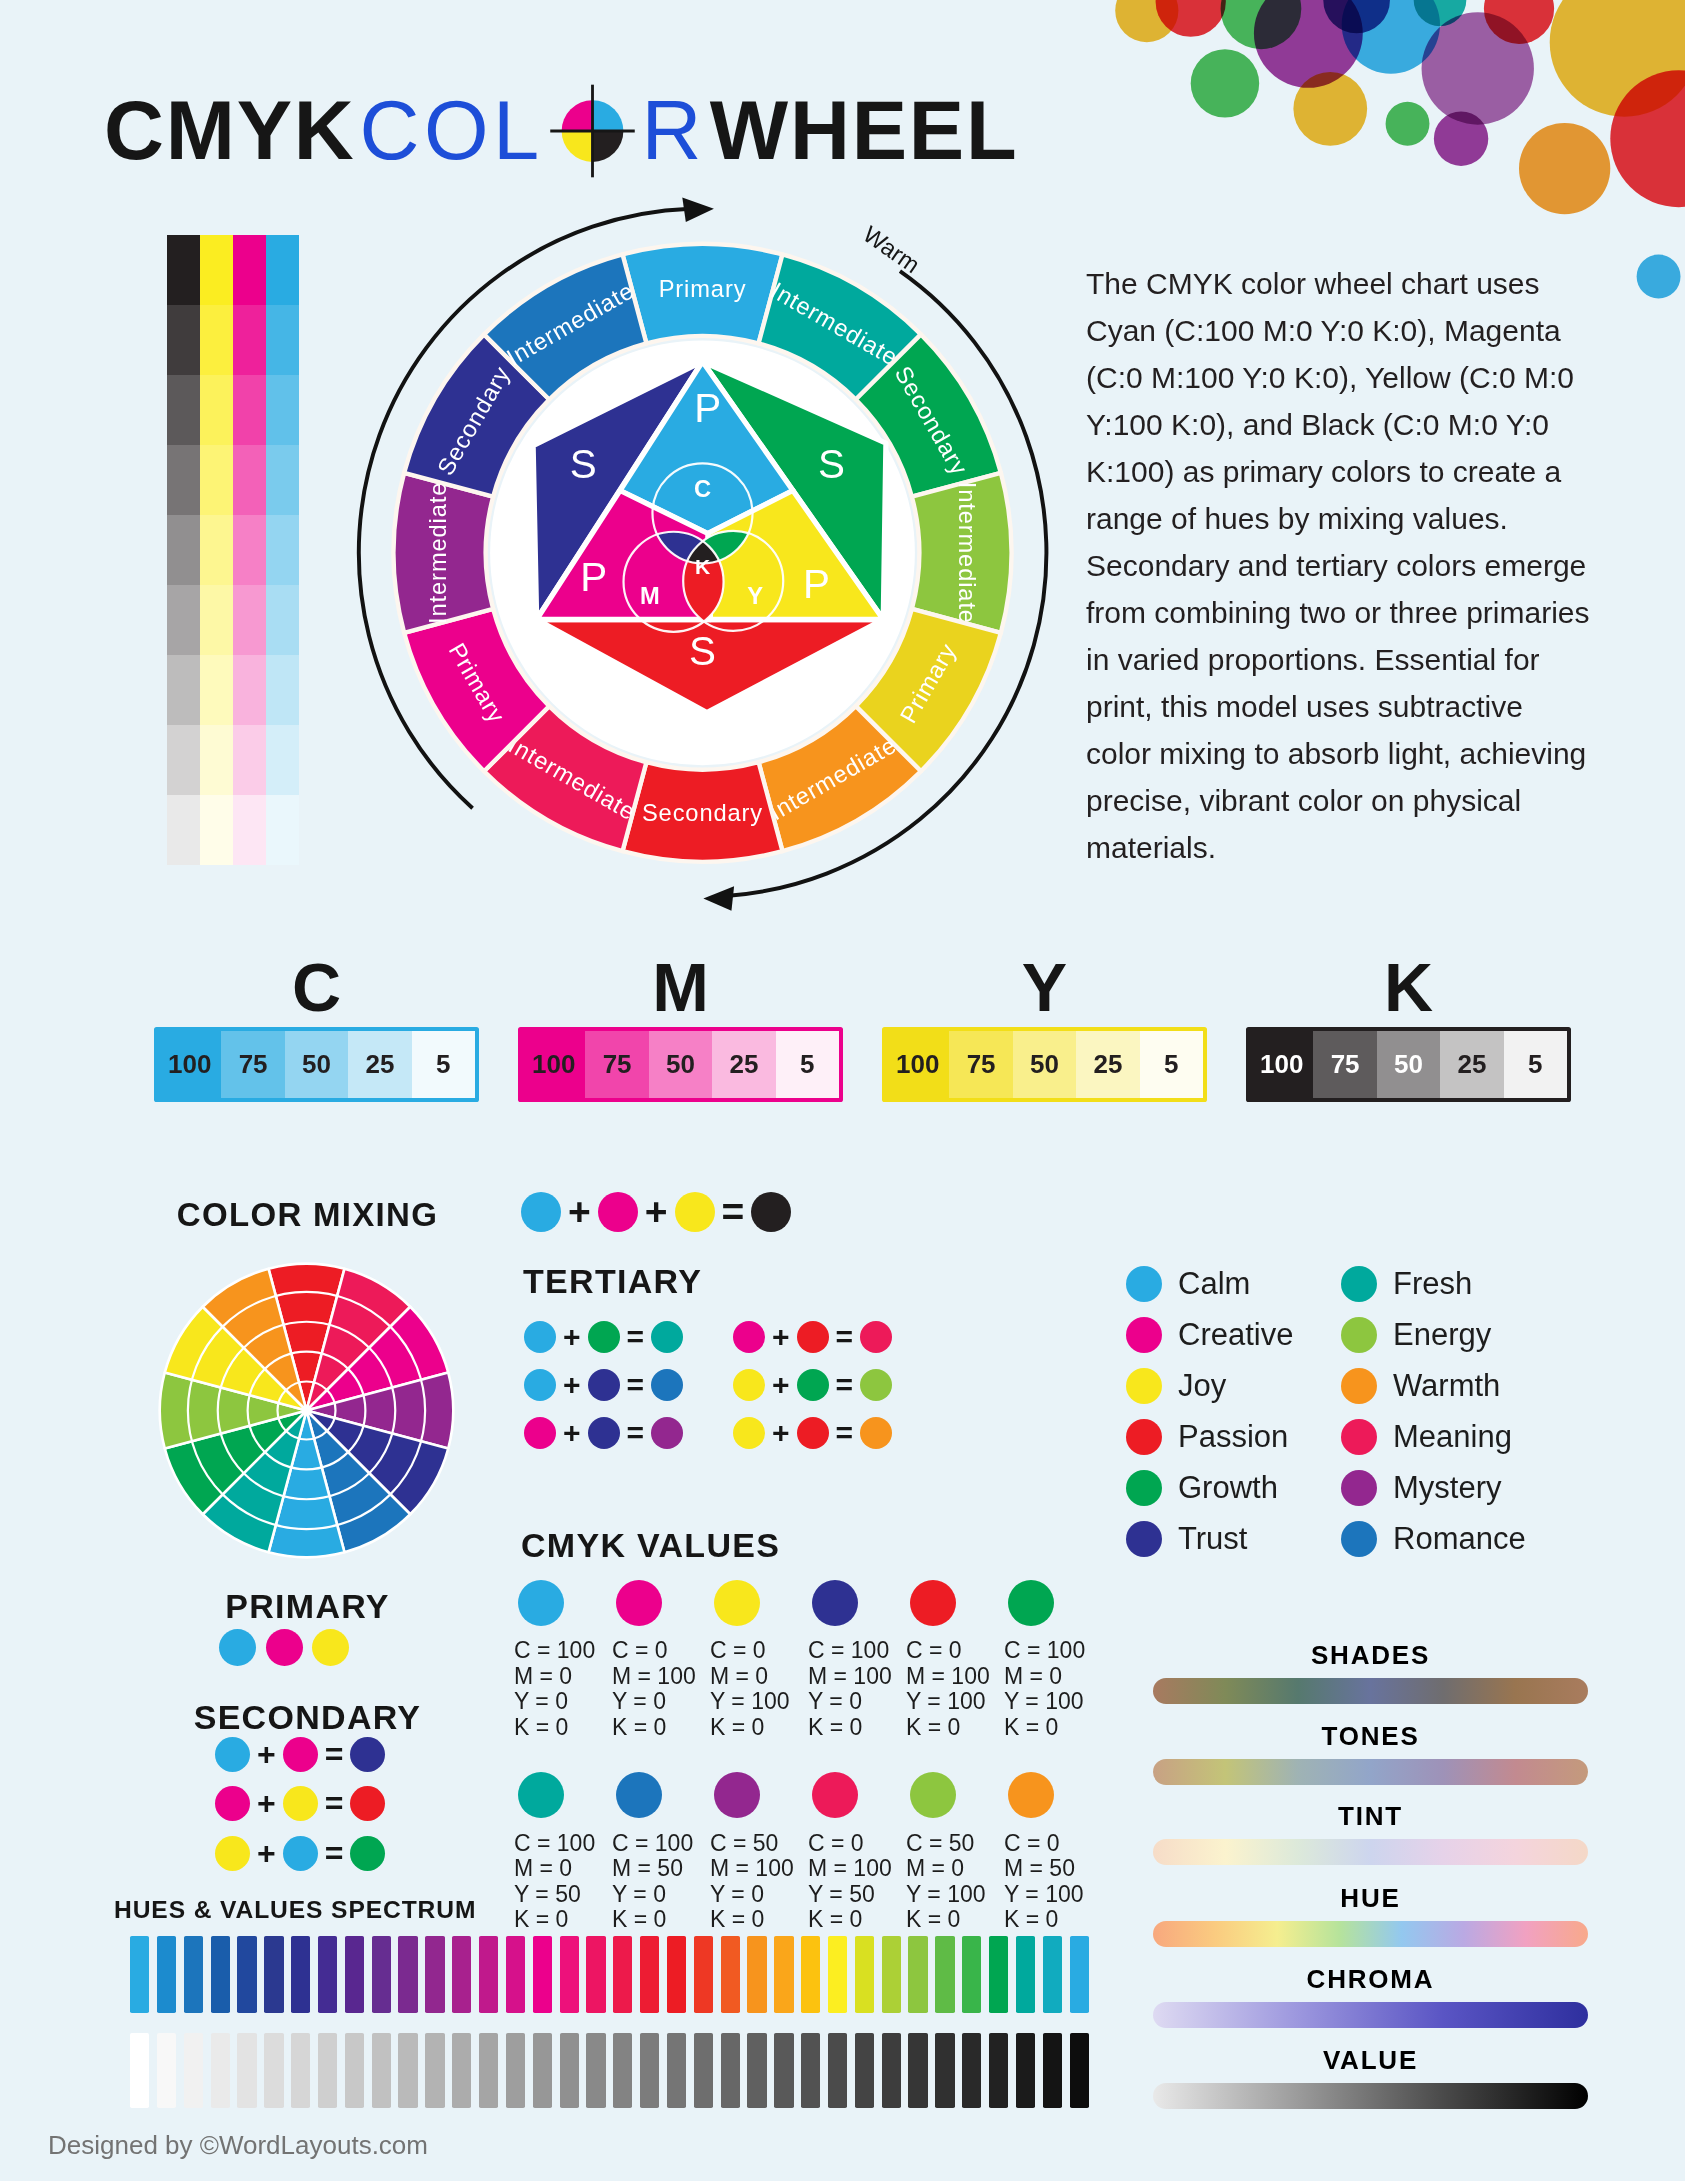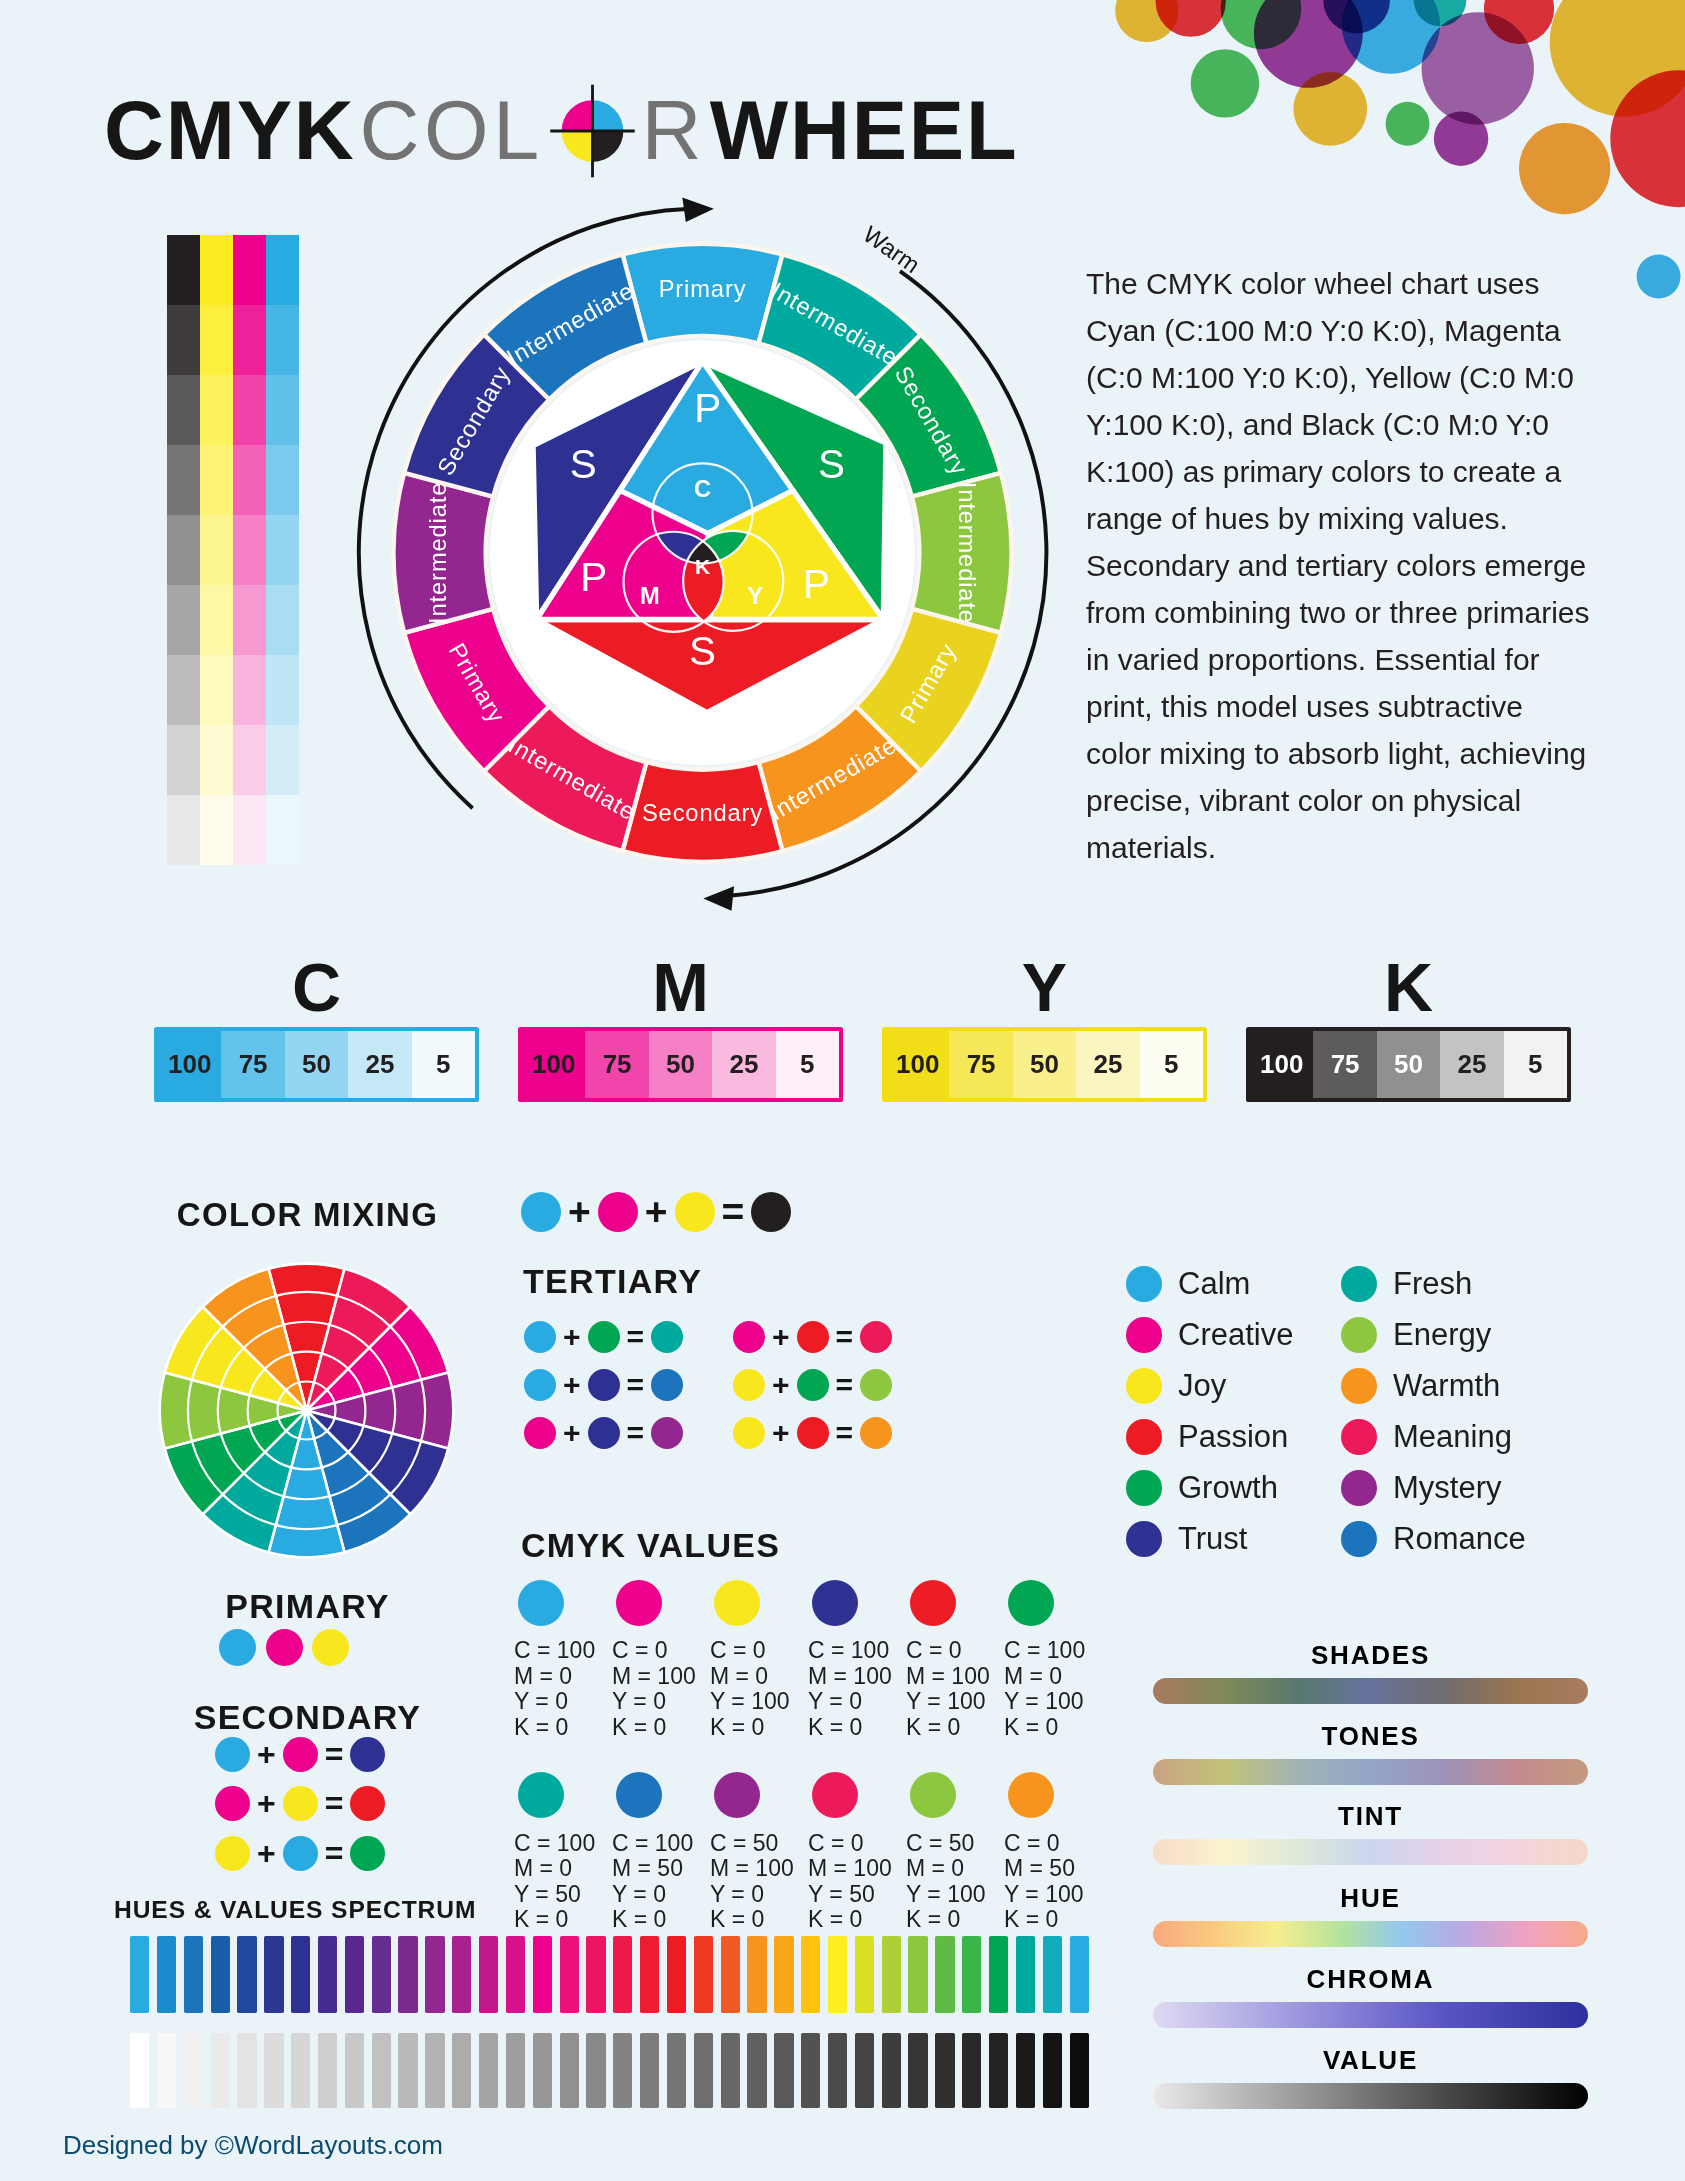--- a/index.html
+++ b/index.html
@@ -2,21 +2,21 @@
 <html style="font-size:14px"><head>
 <meta charset="utf-8">
 <style>
   html,body{margin:0;padding:0;background:#cfd8dd;}
   #page{position:relative;width:1685px;height:2181px;background:#E9F3F8;overflow:hidden;
         font-family:"Liberation Sans",sans-serif;color:#231F20;margin:0 auto;}
   .abs{position:absolute;}
   
   #title{left:104px;top:79px;display:flex;align-items:center;gap:4px;}
   .t-bold{font-size:83px;font-weight:900;letter-spacing:1.8px;color:#161616;}
-  .t-light{font-size:83px;font-weight:300;letter-spacing:4.4px;color:#737373;display:flex;align-items:center;gap:3.5px;}
+  .t-light{font-size:83px;font-weight:300;letter-spacing:4.4px;color:#1d4ed8;display:flex;align-items:center;gap:3.5px;}
   
   #intro{left:1086px;top:260px;width:507px;font-size:30px;line-height:47px;color:#231F20;}
   
   #swatch-grid{left:167px;top:235px;display:grid;grid-template-columns:repeat(4,33px);grid-auto-rows:70px;}
   .sw{width:33px;height:70px;}
   
   .h-big{font-weight:800;letter-spacing:1.3px;color:#161616;}
   
   .vb{position:absolute;width:325px;}
   .vb-letter{text-align:center;font-size:68px;font-weight:900;height:75px;color:#161616;}
@@ -33,21 +33,21 @@
   .lg-col{display:flex;flex-direction:column;}
   .lg-row{display:flex;align-items:center;gap:16px;margin-bottom:15px;height:36px;}
   .lg-label{font-size:31px;font-weight:500;color:#1d1d1d;}
   
   .gr-group{position:absolute;left:1153px;width:435px;}
   .gr-label{text-align:center;font-size:26px;font-weight:600;letter-spacing:1.8px;color:#000000;line-height:30px;}
   .gr-bar{margin-top:8px;height:25.5px;border-radius:13px;}
   
   .spec-row{position:absolute;left:130px;width:959px;display:flex;justify-content:space-between;}
   .spec-bar{width:19.3px;border-radius:1.8px;}
-  #footer{left:63px;top:2130px;font-size:26px;color:#0c4a6e;}
+  #footer{left:48px;top:2130px;font-size:26px;color:#737373;}
 </style>
 </head>
 <body>
 
 <div id="page">
 
   <div id="title" class="abs">
     <span class="t-bold">CMYK</span>
     <span class="t-light">
       <span>COL</span>

